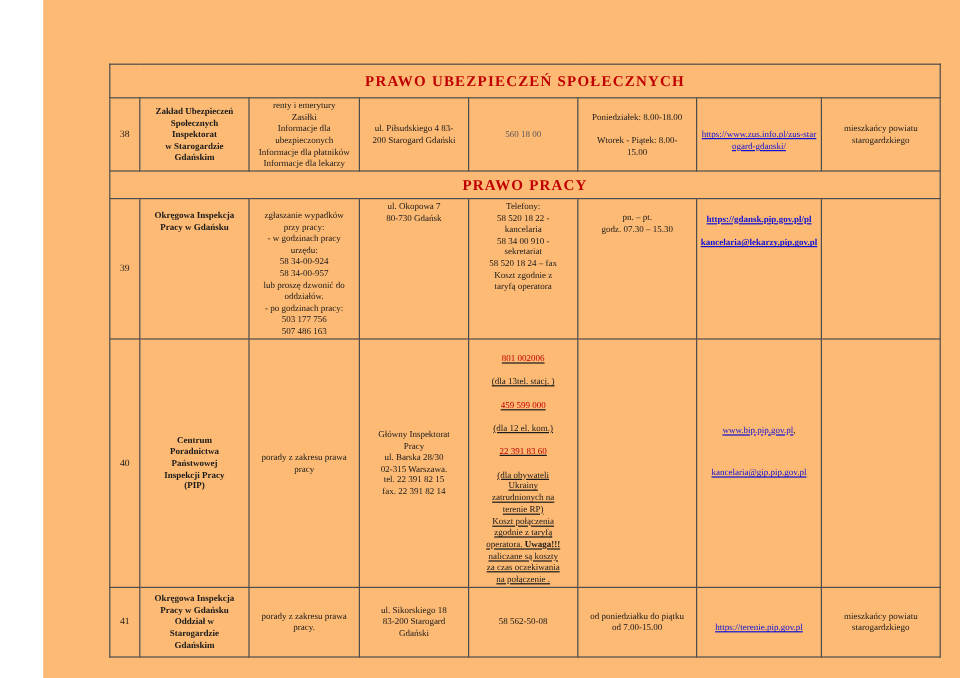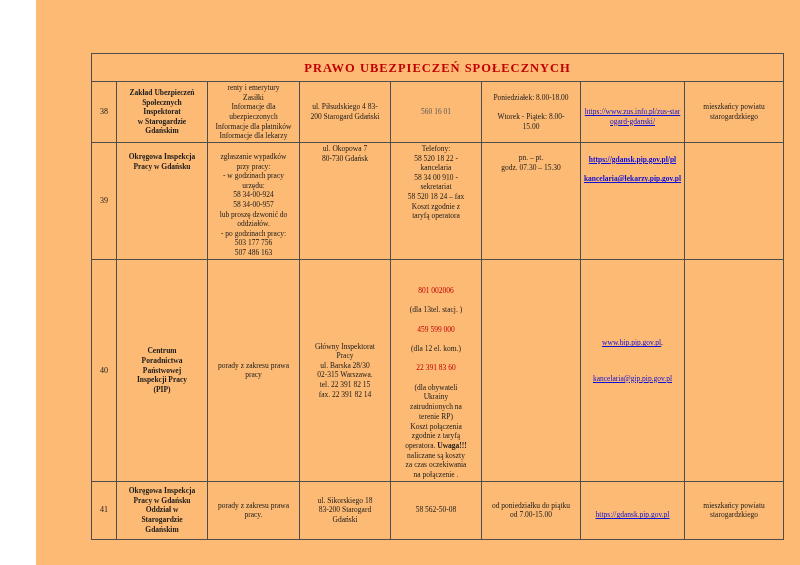--- a/index.html
+++ b/index.html
@@ -38,21 +38,21 @@
   }
   .web a.lnk { display:inline-block; }
   
   tr.r39 td { vertical-align:top; }
   tr.r39 td.num { vertical-align:middle; }
   tr.r39 td.name, tr.r39 td.svc { padding-top:9px; }
   tr.r39 td.hours { padding-top:10px; }
   tr.r39 td.web { padding-top:2px;font-weight:bold; }
   tr.r39 .gap { display:block; margin-top:10px; }
   
-  tr.r40 td.phone { vertical-align:top; padding-top:16px; line-height:9.7px; }
+  tr.r40 td.phone { vertical-align:top; padding-top:1px; line-height:9.7px;text-decoration:underline; }
   tr.r40 td.web { padding-bottom:20px; }
   tr.r40 .gap { display:block; margin-top:16px; }
   .blk { display:block; }
   .red { color:#c00000; }
   .web-suffix { color:#1a1a1a; }
   b.uwaga { font-weight:bold; }
 </style>
 </head>
 <body>
 
@@ -82,32 +82,35 @@
 w Starogardzie
 Gdańskim</td>
       <td class="svc">renty i emerytury
 Zasiłki
 Informacje dla
 ubezpieczonych
 Informacje dla płatników
 Informacje dla lekarzy</td>
       <td class="addr">ul. Piłsudskiego 4 83-
 200 Starogard Gdański</td>
-      <td class="phone gray">560 16 01</td>
+      <td class="phone gray">560 18 00</td>
       <td class="hours">Poniedziałek: 8.00-18.00
 
 Wtorek - Piątek: 8.00-
 15.00</td>
       <td class="web">
         <a class="lnk">https://www.zus.info.pl/zus-starogard-gdanski/</a>
       </td>
       <td class="serves">mieszkańcy powiatu
 starogardzkiego</td>
     </tr>
 
+    <tr class="banner banner2">
+      <td colspan="8">PRAWO PRACY</td>
+    </tr>
 
     <tr class="r39">
       <td class="num">39</td>
       <td class="name">Okręgowa Inspekcja
 Pracy w Gdańsku</td>
       <td class="svc">zgłaszanie wypadków
 przy pracy:
 - w godzinach pracy
 urzędu:
 58 34-00-924
@@ -185,20 +188,20 @@
 Gdańskim</td>
       <td class="svc">porady z zakresu prawa
 pracy.</td>
       <td class="addr">ul. Sikorskiego 18
 83-200 Starogard
 Gdański</td>
       <td class="phone">58 562-50-08</td>
       <td class="hours">od poniedziałku do piątku
 od 7.00-15.00</td>
       <td class="web">
-        <a class="lnk">https://gdansk.pip.gov.pl</a>
+        <a class="lnk">https://terenie.pip.gov.pl</a>
       </td>
       <td class="serves">mieszkańcy powiatu
 starogardzkiego</td>
     </tr>
   </tbody>
     </table>
 </div>
 
 </body></html>

